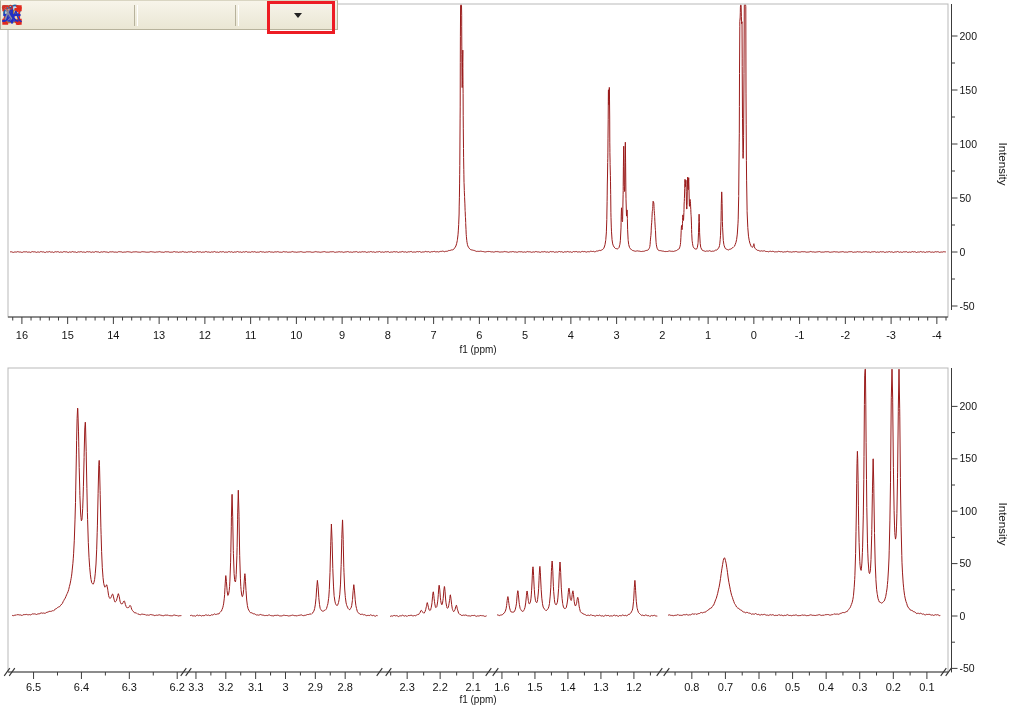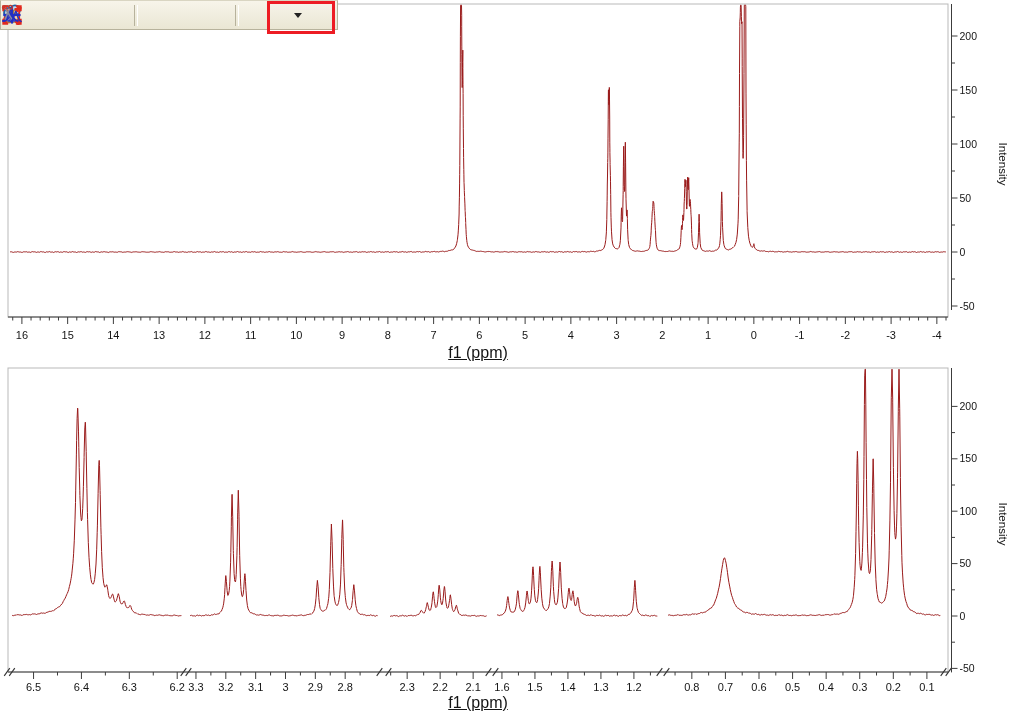--- a/index.html
+++ b/index.html
@@ -4,21 +4,21 @@
 <style>
   html,body{margin:0;padding:0;background:#fff;width:1024px;height:717px;overflow:hidden;
             font-family:"Liberation Sans",sans-serif;}
   #stage{position:relative;width:1024px;height:717px;background:#fff;}
   svg{position:absolute;left:0;}
   #svg-top{top:0;}
   #svg-bottom{top:360px;}
   svg text{font-family:"Liberation Sans",sans-serif;fill:#141414;}
 
   
-  .axis-title{position:absolute;font-size:16px;color:#141414;white-space:nowrap;text-decoration:underline;}
+  .axis-title{position:absolute;font-size:10px;color:#141414;white-space:nowrap;}
   .xlabel{transform:translateX(-50%);}
   .ylabel-wrap{position:absolute;width:0;height:0;}
   .ylabel-wrap span{display:inline-block;white-space:nowrap;font-size:11.5px;color:#141414;
                     transform:translate(-50%,-50%) rotate(90deg);}
 
   
   #toolbar{position:absolute;left:0;top:0;height:30px;width:338px;display:flex;align-items:center;
            padding-left:4px;box-sizing:border-box;z-index:5;
            background:linear-gradient(#f7f4ea,#eae6d4);
            border:1px solid #b7b29c;border-top-color:#d9d5c2;}

